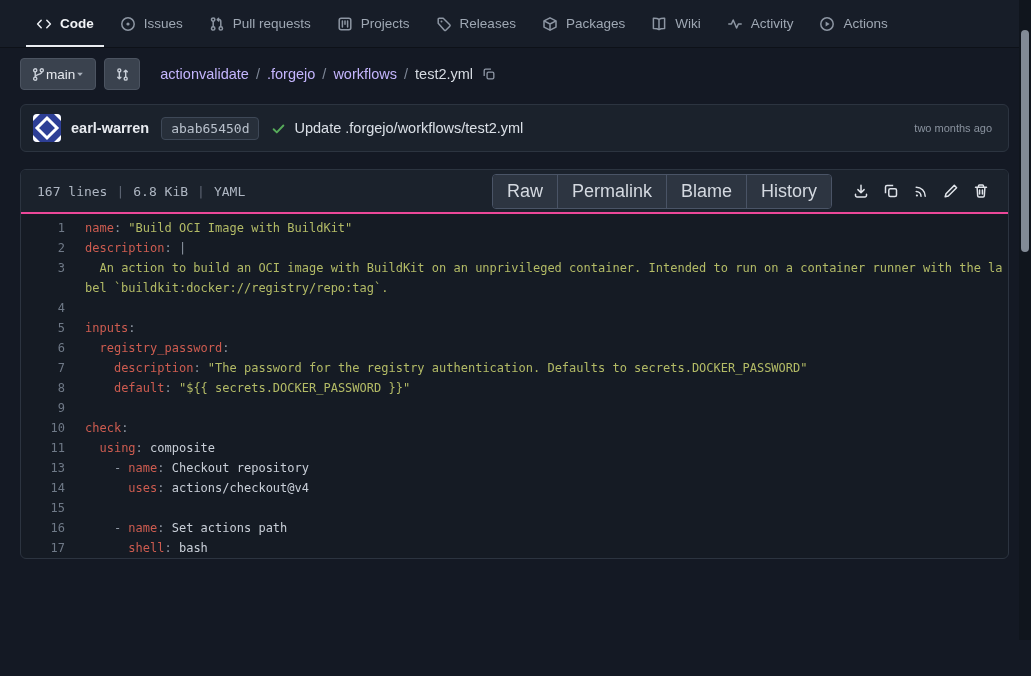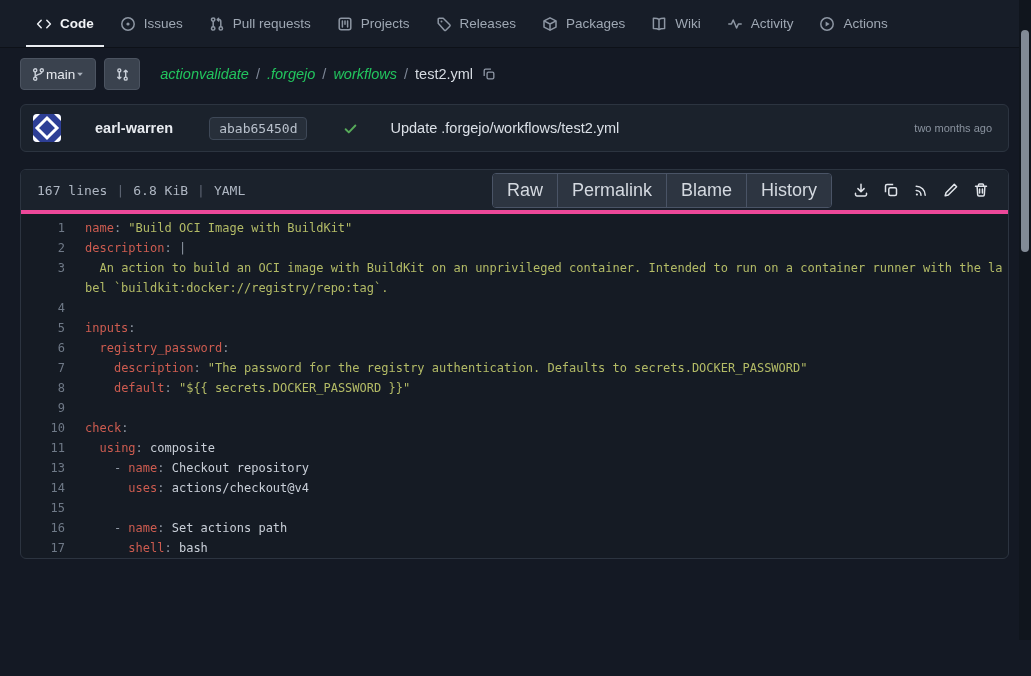--- a/index.html
+++ b/index.html
@@ -24,45 +24,45 @@
 
   
   .toolbar { display:flex; align-items:center; height:32px; margin-bottom:14px; }
   .btn { display:flex; align-items:center; height:32px; padding:0 10px;
          background:#3a424e; border:1px solid #4c5461; border-radius:4px;
          color:#e6e9ee; font-size:13.5px; cursor:pointer; }
   .btn .icon { width:15px; height:15px; color:#c9cfd8; }
   .btn .caret { width:10px; height:10px; color:#aab2bd; }
   .btn.square { width:36px; justify-content:center; margin-left:8px; padding:0; }
   .breadcrumb { display:flex; align-items:center; margin-left:20px; font-size:14.5px; }
-  .crumb.link { color:#22c55e; cursor:pointer;font-style:italic; }
+  .crumb.link { color:#c4b5fd; cursor:pointer; }
   .crumb-sep { color:#7f8898; margin:0 7px; }
   .crumb.current { color:#d6dbe2; }
   .copy-path { width:14px; height:14px; color:#8f98a6; margin-left:9px; cursor:pointer; }
 
   
   .error-box { background:#6e2f2e; border:1px solid #5d2726; border-radius:6px;
                padding:10px 22px; margin-bottom:18px; }
   .error-line { color:#f6e4de; font-size:14.5px; line-height:21px; }
 
   
   .commit-box { background:#1b222c; border:1px solid #2c3440; border-radius:6px;
-                height:48px; display:flex; align-items:center; padding:0 16px 0 12px; margin-bottom:17px;gap:24px; }
+                height:48px; display:flex; align-items:center; padding:0 16px 0 12px; margin-bottom:17px; }
   .avatar { width:28px; height:28px; border-radius:4px; overflow:hidden; flex:0 0 28px; }
   .commit-author { font-weight:700; font-size:14.5px; color:#e8ebf0; margin-left:10px; }
   .sha-badge { font-family:"DejaVu Sans Mono", monospace; font-size:13px; color:#b9c1cc;
                background:#272f3a; border:1px solid #3e4857; border-radius:4px;
                padding:3px 9px; margin-left:12px; cursor:pointer; }
   .commit-check { width:15px; height:15px; color:#57ab5a; margin-left:12px; }
   .commit-msg { font-size:14.5px; color:#dbe0e7; margin-left:8px; }
   .commit-age { margin-left:auto; font-size:11px; color:#8a939f; }
 
   
   .file-box { background:#151b24; border:1px solid #2c3440; border-radius:6px; overflow:hidden; }
-  .file-header { height:44px; background:#1b222c; border-bottom:4px solid #ec4899;
+  .file-header { height:44px; background:#1b222c; border-bottom:2px solid #ec4899;
                  display:flex; align-items:center; padding:0 12px 0 16px; }
   .file-meta { font-family:"DejaVu Sans Mono", monospace; font-size:13px; color:#aeb6c2;
                display:flex; align-items:center; }
   .meta-sep { color:#5d6673; margin:0 9px; }
   .seg-group { display:flex; margin-left:auto; border:1px solid #4a5466; border-radius:4px; overflow:hidden; }
   .seg-btn { background:#2d3541; color:#d4d9e0; font-size:18px; padding:6px 14px;
              border-right:1px solid #4a5466; cursor:pointer; }
   .seg-btn:last-child { border-right:none; }
   .file-actions { display:flex; align-items:center; margin-left:14px; }
   .act-btn { width:30px; height:30px; display:flex; align-items:center; justify-content:center; cursor:pointer; }

